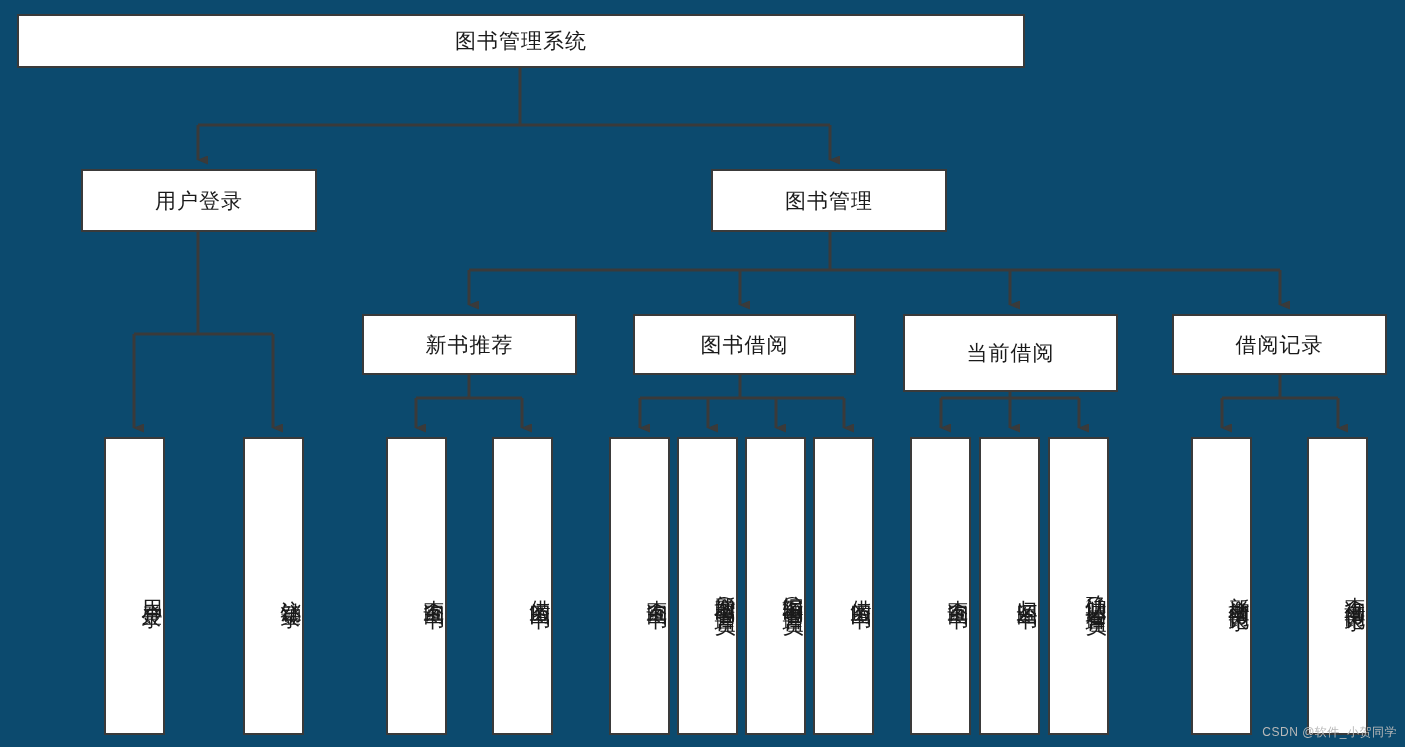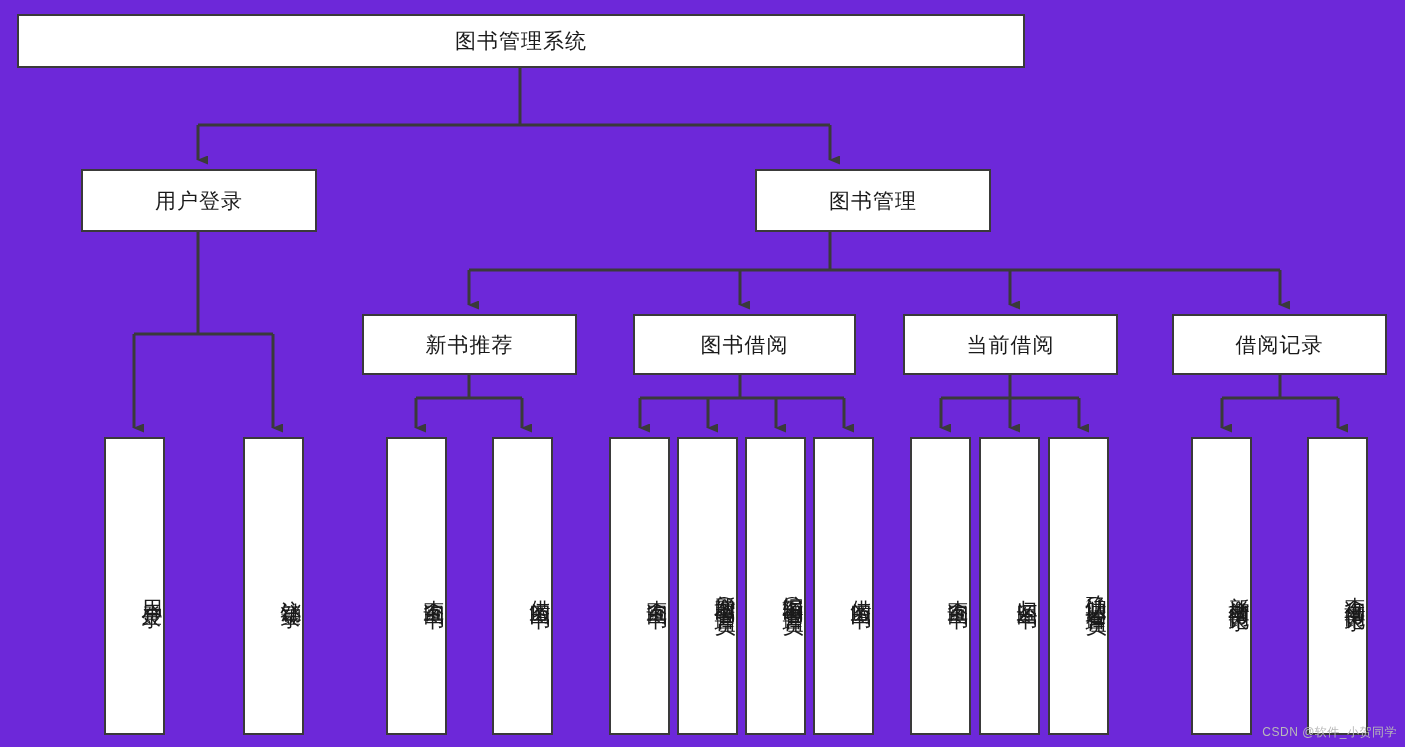--- a/index.html
+++ b/index.html
@@ -8,21 +8,21 @@
     padding: 0;
     background: #ffffff;
   }
   body {
     font-family: "Liberation Sans", "DejaVu Sans", sans-serif;
   }
   #diagram-root {
     position: relative;
     width: 1405px;
     height: 747px;
-    background: #6d28d9;
+    background: #0c4a6e;
     overflow: hidden;
   }
   #svg-layer {
     position: absolute;
     left: 0;
     top: 0;
     width: 1405px;
     height: 747px;
   }
   .node {
@@ -126,31 +126,31 @@
     </g>
   </svg>
 
   <div class="node horizontal" style="left:17px; top:14px; width:1008px; height:54px;">
     <span class="node-label">图书管理系统</span>
   </div>
 
   <div class="node horizontal" style="left:81px; top:169px; width:236px; height:63px;">
     <span class="node-label">用户登录</span>
   </div>
-  <div class="node horizontal" style="left:711px; top:169px; width:236px; height:63px;margin-left:44px;">
+  <div class="node horizontal" style="left:711px; top:169px; width:236px; height:63px;">
     <span class="node-label">图书管理</span>
   </div>
 
   <div class="node horizontal" style="left:362px; top:314px; width:215px; height:61px;text-align:right;">
     <span class="node-label">新书推荐</span>
   </div>
   <div class="node horizontal" style="left:633px; top:314px; width:223px; height:61px;">
     <span class="node-label">图书借阅</span>
   </div>
-  <div class="node horizontal" style="left:903px; top:314px; width:215px; height:61px;">
+  <div class="node horizontal" style="left:903px; top:314px; width:215px; height:78px;">
     <span class="node-label">当前借阅</span>
   </div>
   <div class="node horizontal" style="left:1172px; top:314px; width:215px; height:61px;">
     <span class="node-label">借阅记录</span>
   </div>
 
   <div class="node vertical" style="left:104px; top:437px; width:61px; height:298px;">
     <span class="node-label">用户登录</span>
   </div>
   <div class="node vertical" style="left:243px; top:437px; width:61px; height:298px;">

